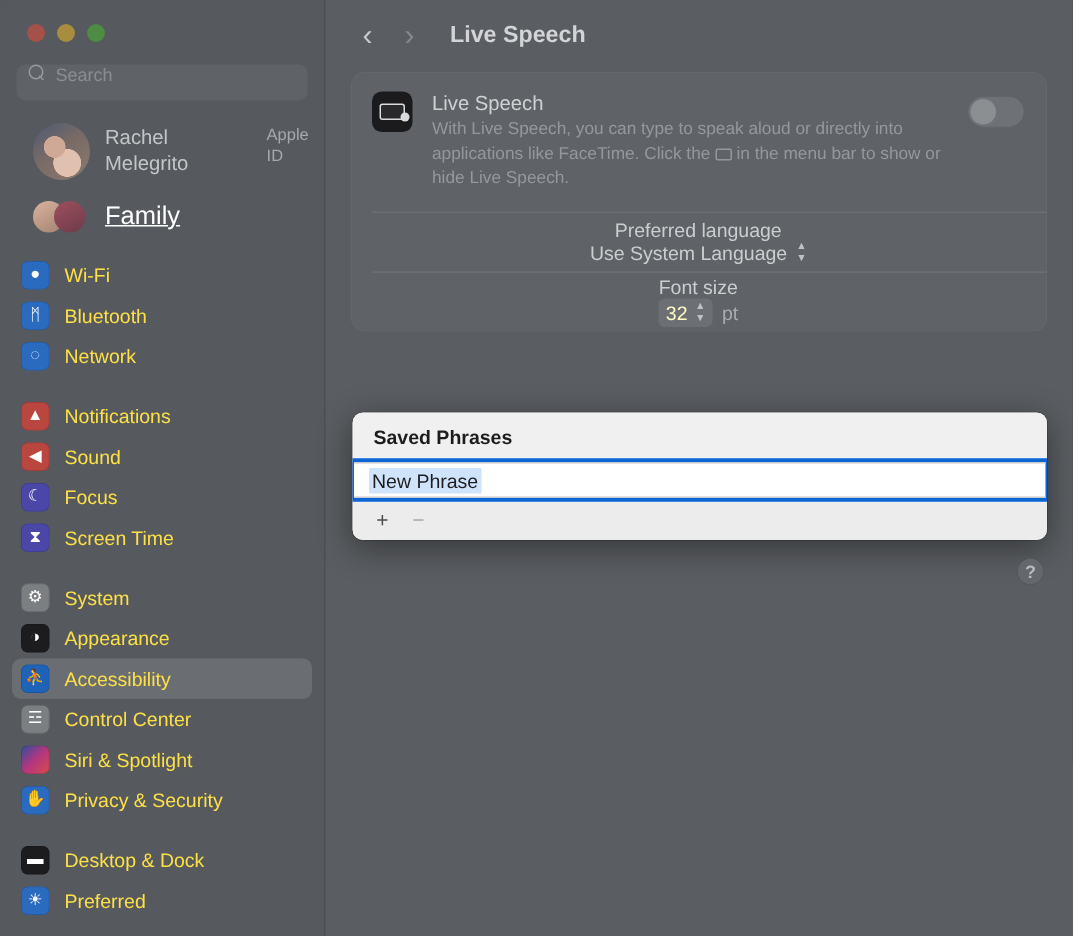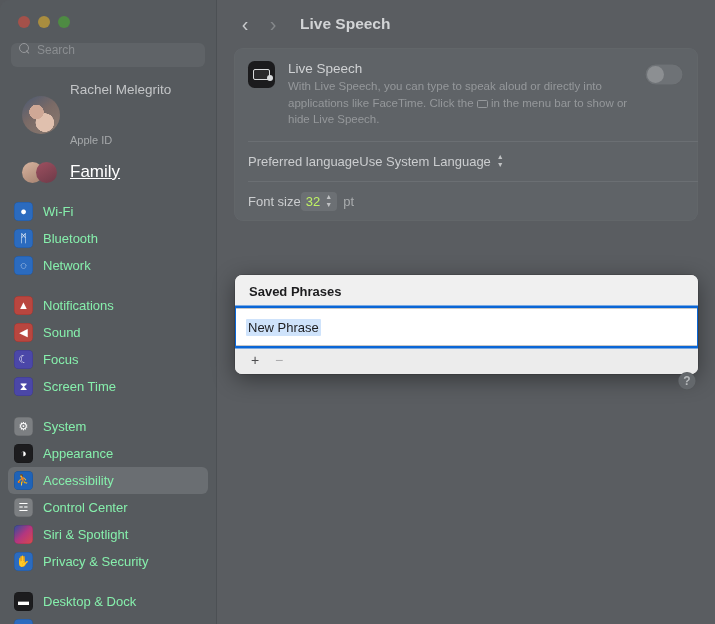--- a/index.html
+++ b/index.html
@@ -52,21 +52,21 @@
     display:flex; align-items:center; gap:10px;
     padding:6px 0 6px 14px; margin:9px 8px 0 8px; border-radius:6px;
   }
   .avatar-lg {
     width:38px; height:38px; border-radius:50%; flex:none;
     background:
       radial-gradient(circle at 38% 42%, #cfa896 0 22%, transparent 23%),
       radial-gradient(circle at 60% 70%, #e0c0ae 0 26%, transparent 27%),
       linear-gradient(145deg,#4a5a73 0%,#7a6a66 45%,#8a7a70 100%);
   }
-  .acct-txt { display:flex; flex-direction:column; line-height:1.25;gap:35px; }
+  .acct-txt { display:flex; flex-direction:row; line-height:1.25;gap:35px; }
   .acct-name { font-size:13.5px; color:#c3c5c7; }
   .acct-sub  { font-size:11px; color:#a6a9ab; }
 
   .fam {
     display:flex; align-items:center; gap:10px;
     padding:3px 0 3px 14px; margin:2px 8px 0 8px; border-radius:6px;
   }
   .avatar-pair { width:38px; height:26px; position:relative; flex:none; }
   .avatar-pair i {
     position:absolute; width:21px; height:21px; border-radius:50%;
@@ -78,21 +78,21 @@
     background:linear-gradient(150deg,#9e5060,#6d3a48); }
   .fam-name { font-size:17px; color:#ffffff;text-decoration:underline; }
 
   .navlist { margin-top:10px; }
   .group { margin-bottom:13px; }
   .row {
     display:flex; align-items:center; gap:10px;
     height:27px; margin:0 8px; padding-left:6px; border-radius:6px;
   }
   .row.sel { background:#6a6e72; }
-  .row-label { font-size:13px; color:#86efac; white-space:nowrap; }
+  .row-label { font-size:13px; color:#fde047; white-space:nowrap; }
   .ic {
     width:19px; height:19px; border-radius:4.5px; flex:none;
     display:flex; align-items:center; justify-content:center;
     font-size:11px; color:#ffffff; line-height:1;
     box-shadow:inset 0 0 0 0.5px rgba(0,0,0,.18);
   }
   .ic-wifi     { background:#2b6bbf; }
   .ic-bt       { background:#2b6bbf; }
   .ic-net      { background:#2b6bbf; }
   .ic-notif    { background:#b9463f; }
@@ -154,55 +154,55 @@
     box-shadow:inset 0 0 0 0.5px rgba(0,0,0,.15);
   }
   .toggle::after {
     content:""; position:absolute; left:2px; top:2px;
     width:17px; height:17px; border-radius:50%; background:#8c8f92;
   }
 
   .divline { height:0.5px; background:#6b6f73; margin-left:14px; }
 
   .srow {
-    display:flex; align-items:center; justify-content:flex-start;
-    height:39px; padding:0 15px 0 14px;
+    display:flex; align-items:center; justify-content:center;
+    height:39px; padding:0 15px 0 14px;flex-direction:column;
   }
   .srow-label { font-size:13px; color:#cbcdcf; }
   .srow-right { display:flex; align-items:center; gap:6px; }
   .srow-value { font-size:13px; color:#cbcdcf; }
   .stepper-glyph {
     display:inline-flex; flex-direction:column; gap:2px;
     font-size:7px; line-height:6px; color:#c0c2c4;
   }
   .numbox {
     background:#6c7074; border-radius:4px; padding:2px 5px;
     display:flex; align-items:center; gap:5px;
   }
-  .numbox .num { font-size:13px; color:#bef264; }
+  .numbox .num { font-size:13px; color:#fef9c3; }
   .unit { font-size:13px; color:#a9acae; }
 
   
   .sheet {
     position:absolute; left:18px; top:275px; width:463px;
     background:#f0f0f0; border-radius:7px;
     box-shadow:0 5px 22px rgba(0,0,0,.42), 0 0 0 0.5px rgba(0,0,0,.22);
     overflow:hidden;
   }
   .sheet-head {
     font-size:13px; font-weight:700; color:#1d1d1f;
     padding:9px 0 9px 14px; background:#f0f0f0;
   }
   .sheet-field-wrap {
     margin:0 1px; position:relative;
     background:#ffffff;
     border-top:1px solid #c8c8c8;
     border-bottom:1px solid #c8c8c8;
     box-shadow:0 0 0 2.5px #0a66d6;
-    height:38px; display:flex; align-items:center;
+    height:24px; display:flex; align-items:center;
   }
   .phrase-text {
     font-size:13px; color:#1d1d1f; margin-left:10px;
     background:#cfe3fb; padding:1px 2px; border-radius:1px;
   }
   .sheet-foot {
     display:flex; align-items:center; gap:4px;
     padding:5px 0 6px 10px; background:#ececec;
   }
   .tbtn {

